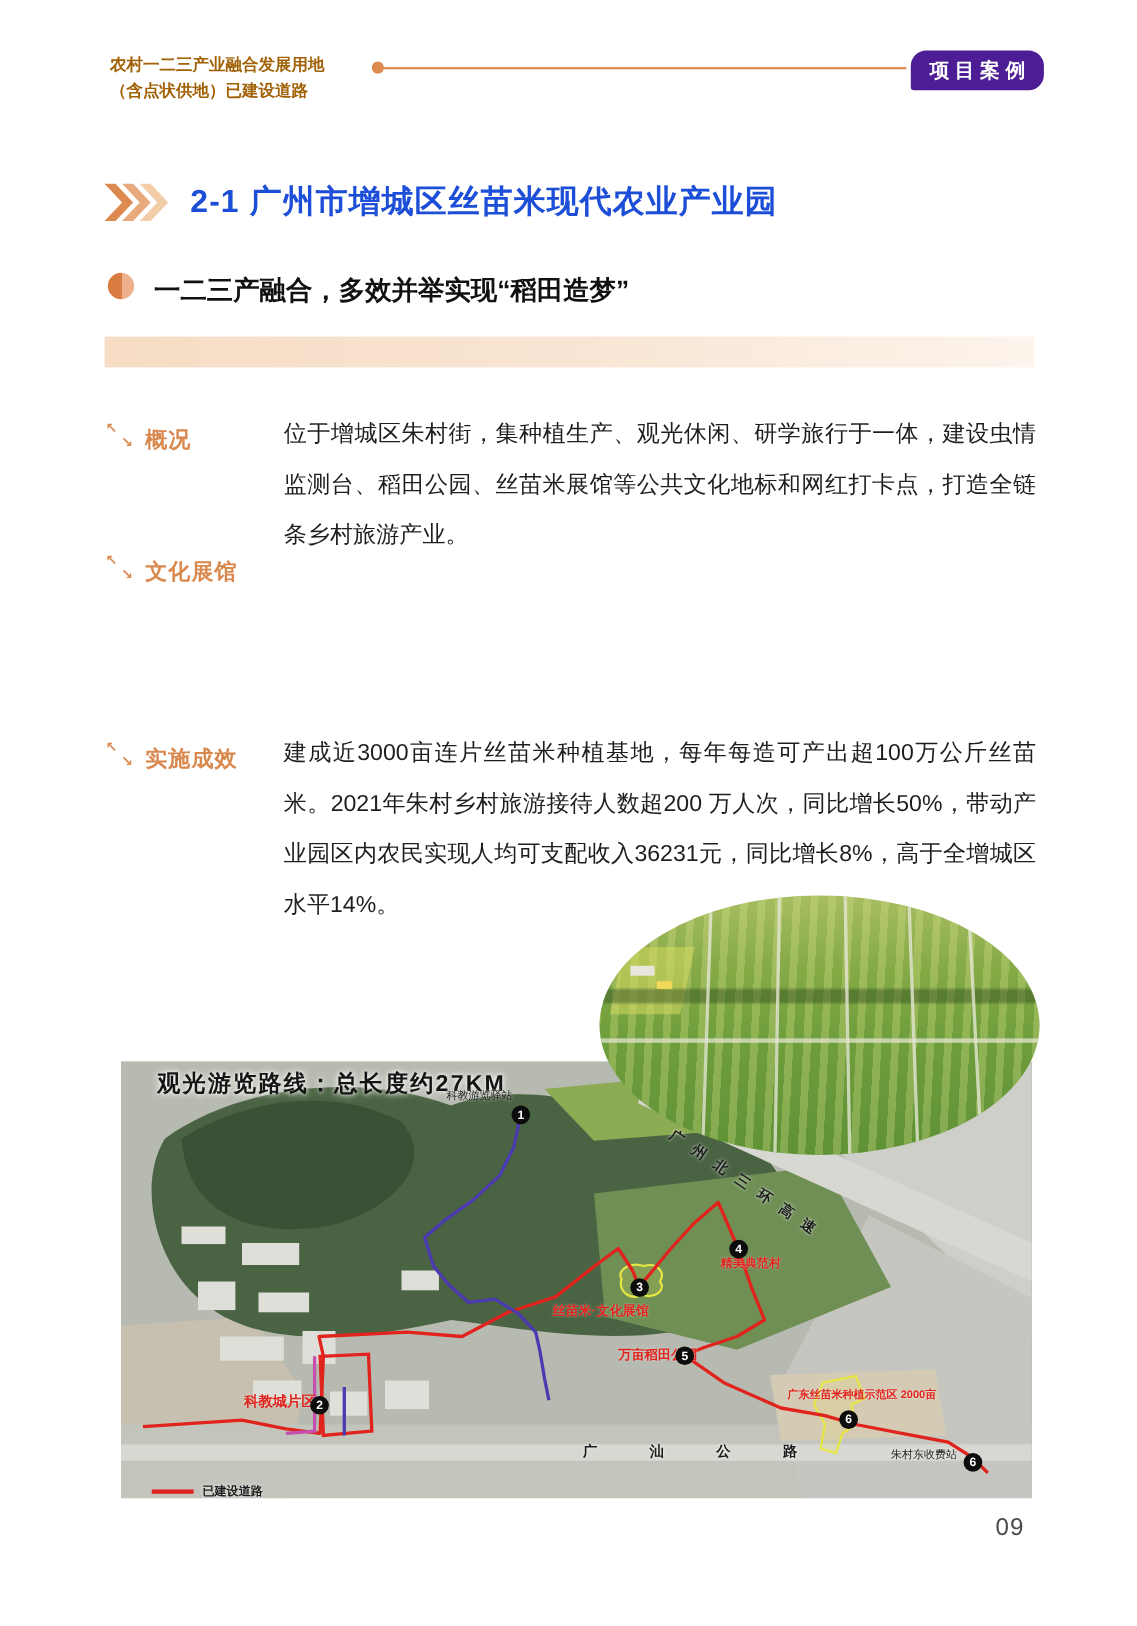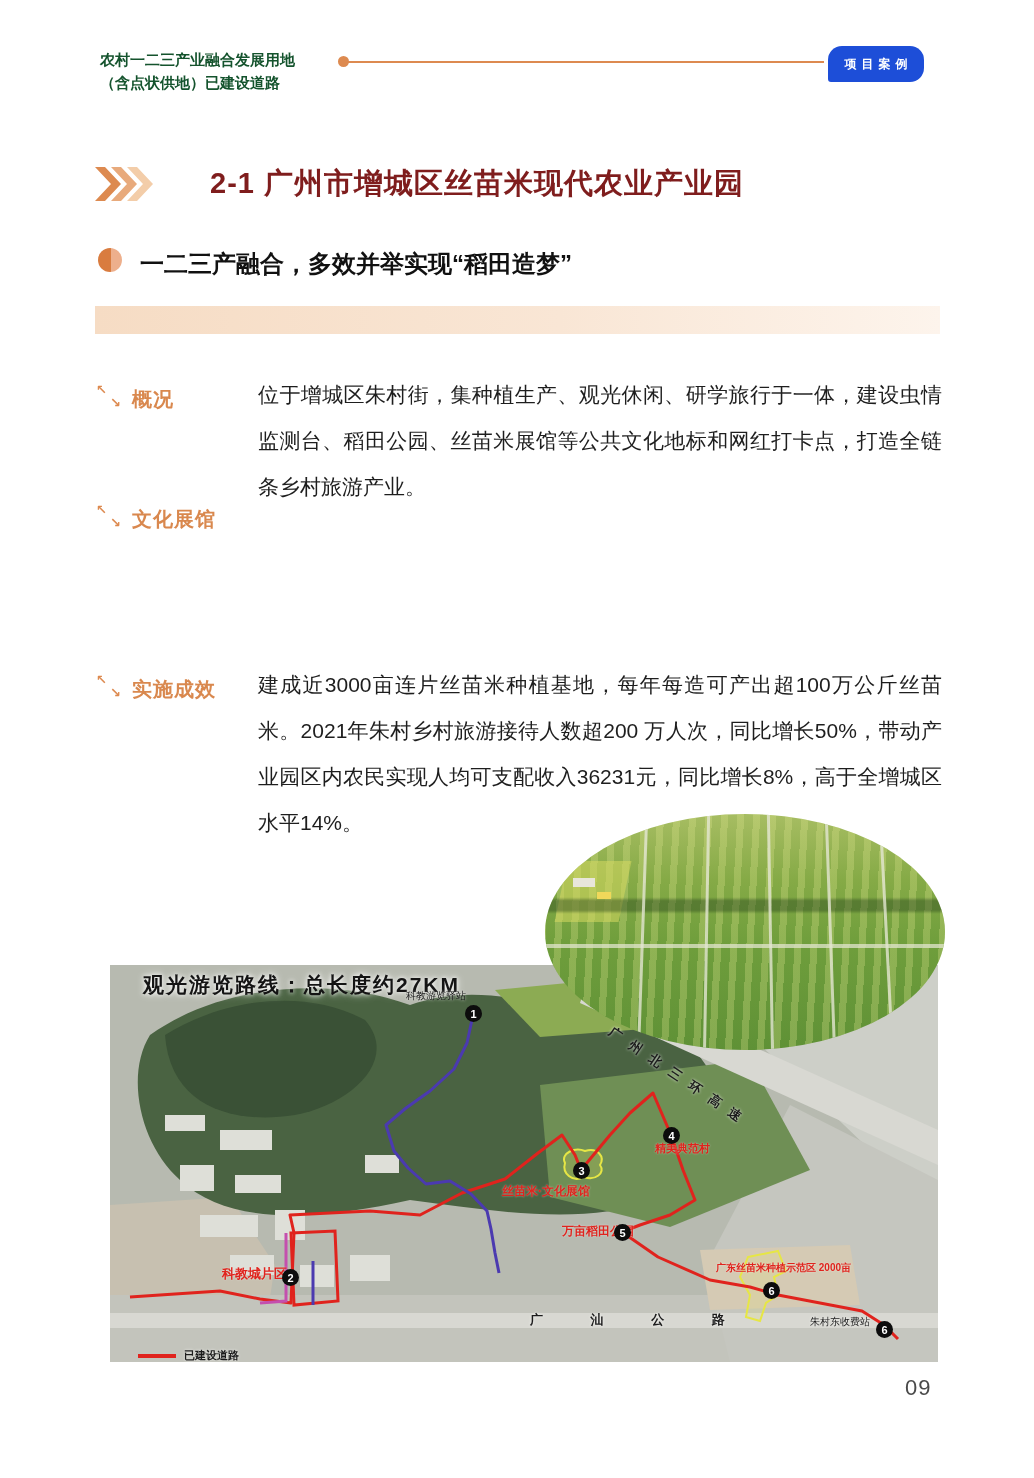--- a/index.html
+++ b/index.html
@@ -1,30 +1,30 @@
 <!DOCTYPE html>
 <html><head>
 <meta charset="utf-8">
 <style>
   html,body{margin:0;padding:0;background:#ffffff;}
   .page{position:relative;width:1034px;height:1478px;background:#fff;overflow:hidden;
         font-family:"Liberation Sans","DejaVu Sans",sans-serif;color:#1e1e1e;}
   .abs{position:absolute;}
 
   
-  .doc-title{left:100px;top:48px;width:280px;font-size:15px;line-height:23px;font-weight:bold;color:#14532d;}
+  .doc-title{left:100px;top:48px;width:280px;font-size:15px;line-height:23px;font-weight:bold;color:#a16207;}
   .header-line{left:346px;top:61px;width:478px;height:2px;background:#dd8a50;}
   .header-dot{left:338px;top:56px;width:11px;height:11px;border-radius:50%;background:#dd8a50;}
-  .badge{left:828px;top:46px;width:96px;height:36px;background:#1d4ed8;color:#fff;
-         font-size:12px;font-weight:bold;letter-spacing:5px;display:flex;align-items:center;
+  .badge{left:828px;top:46px;width:121px;height:36px;background:#4c1d95;color:#fff;
+         font-size:18px;font-weight:bold;letter-spacing:5px;display:flex;align-items:center;
          justify-content:center;border-radius:14px 14px 14px 3px;padding-left:5px;box-sizing:border-box;}
 
   
   .title-row{left:95px;top:164px;display:flex;align-items:center;gap:14px;}
-  .title-text{font-size:29px;font-weight:bold;color:#7f1d1d;letter-spacing:1px;margin-left:37px;}
+  .title-text{font-size:29px;font-weight:bold;color:#1d4ed8;letter-spacing:1px;}
   .subtitle-row{left:98px;top:248px;display:flex;align-items:flex-start;gap:18px;}
   .subtitle-bullet{width:24px;height:24px;border-radius:50%;
         background:linear-gradient(90deg,#d97c3f 55%,#edaf8c 55%);}
   .subtitle-text{font-size:24px;font-weight:bold;color:#111;}
   .divider{left:95px;top:306px;width:845px;height:28px;
         background:linear-gradient(90deg,#f6dcc4 0%,#f9e6d5 55%,#fdf4ec 100%);}
 
   
   .sec-head{display:flex;align-items:flex-start;gap:12px;}
   .sec-icon{position:relative;width:22px;height:22px;color:#dd8a50;font-weight:bold;flex:0 0 auto;}

